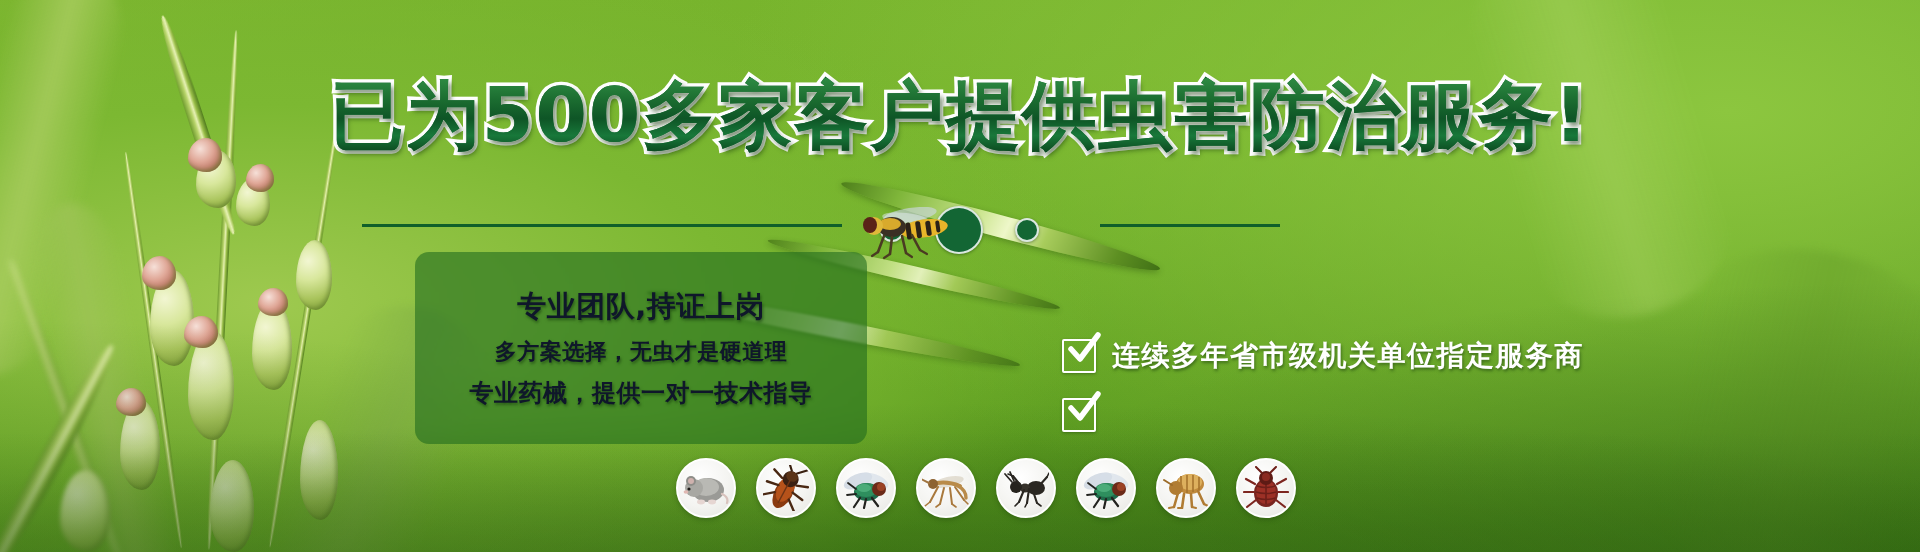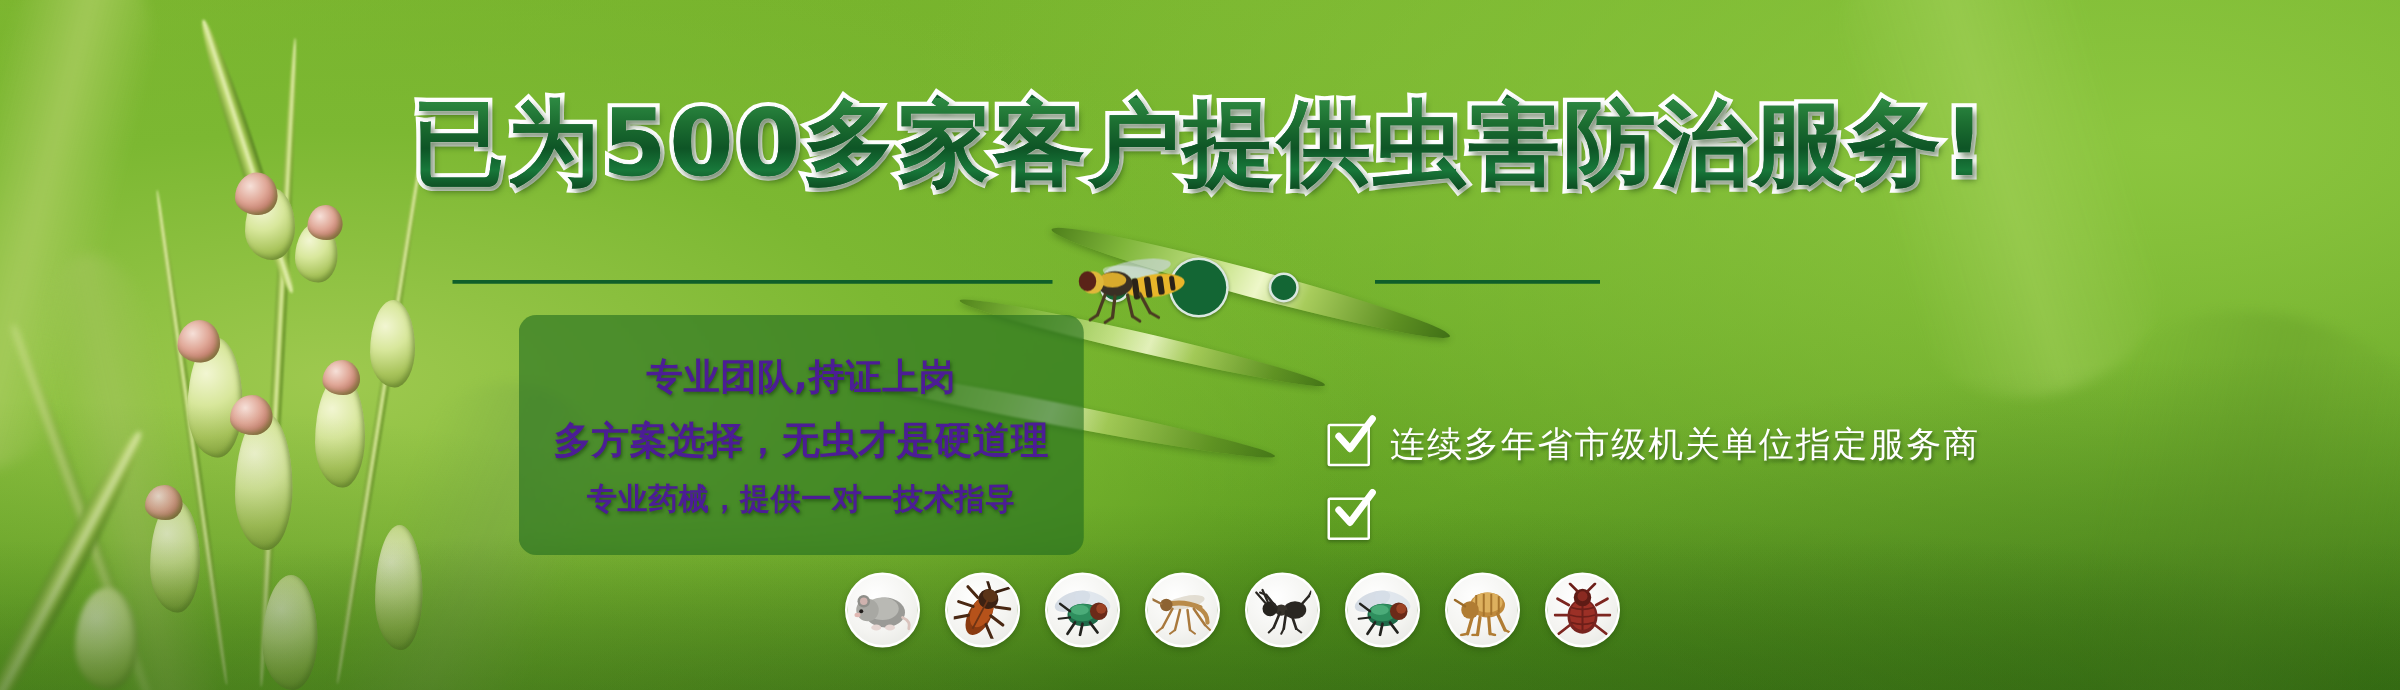--- a/index.html
+++ b/index.html
@@ -90,30 +90,30 @@
     background:rgba(30,105,30,.58);
     border-radius:14px;
     backdrop-filter:blur(1px);
   }
   #panel .lines{
     position:absolute;inset:0;
     display:flex;flex-direction:column;justify-content:center;align-items:center;
     gap:10px;
   }
   .panel-line{
-    color:#4c1d95;font-weight:bold;white-space:nowrap;
+    color:#0f172a;font-weight:bold;white-space:nowrap;
     text-shadow:1px 2px 3px rgba(15,50,10,.55);
     letter-spacing:.5px;
   }
   .panel-line.l1{font-size:29px;}
-  .panel-line.l2{font-size:30px;}
+  .panel-line.l2{font-size:22px;}
   .panel-line.l3{font-size:24px;}
   
   #checklist{position:absolute;left:1062px;top:332px;}
-  .check-row{display:flex;align-items:center;height:48px;margin-bottom:11px;}
+  .check-row{display:flex;align-items:center;height:48px;margin-bottom:11px;font-weight:bold;}
   .check-box{
     width:30px;height:30px;border:2.5px solid #ffffff;border-radius:2px;
     position:relative;flex:0 0 auto;margin-right:16px;
     box-shadow:0 1px 3px rgba(20,50,10,.4);
   }
   .check-box .tick{
     position:absolute;left:3px;top:-9px;width:34px;height:34px;
   }
   .check-label{
     color:#ffffff;font-size:28px;letter-spacing:1.5px;white-space:nowrap;

